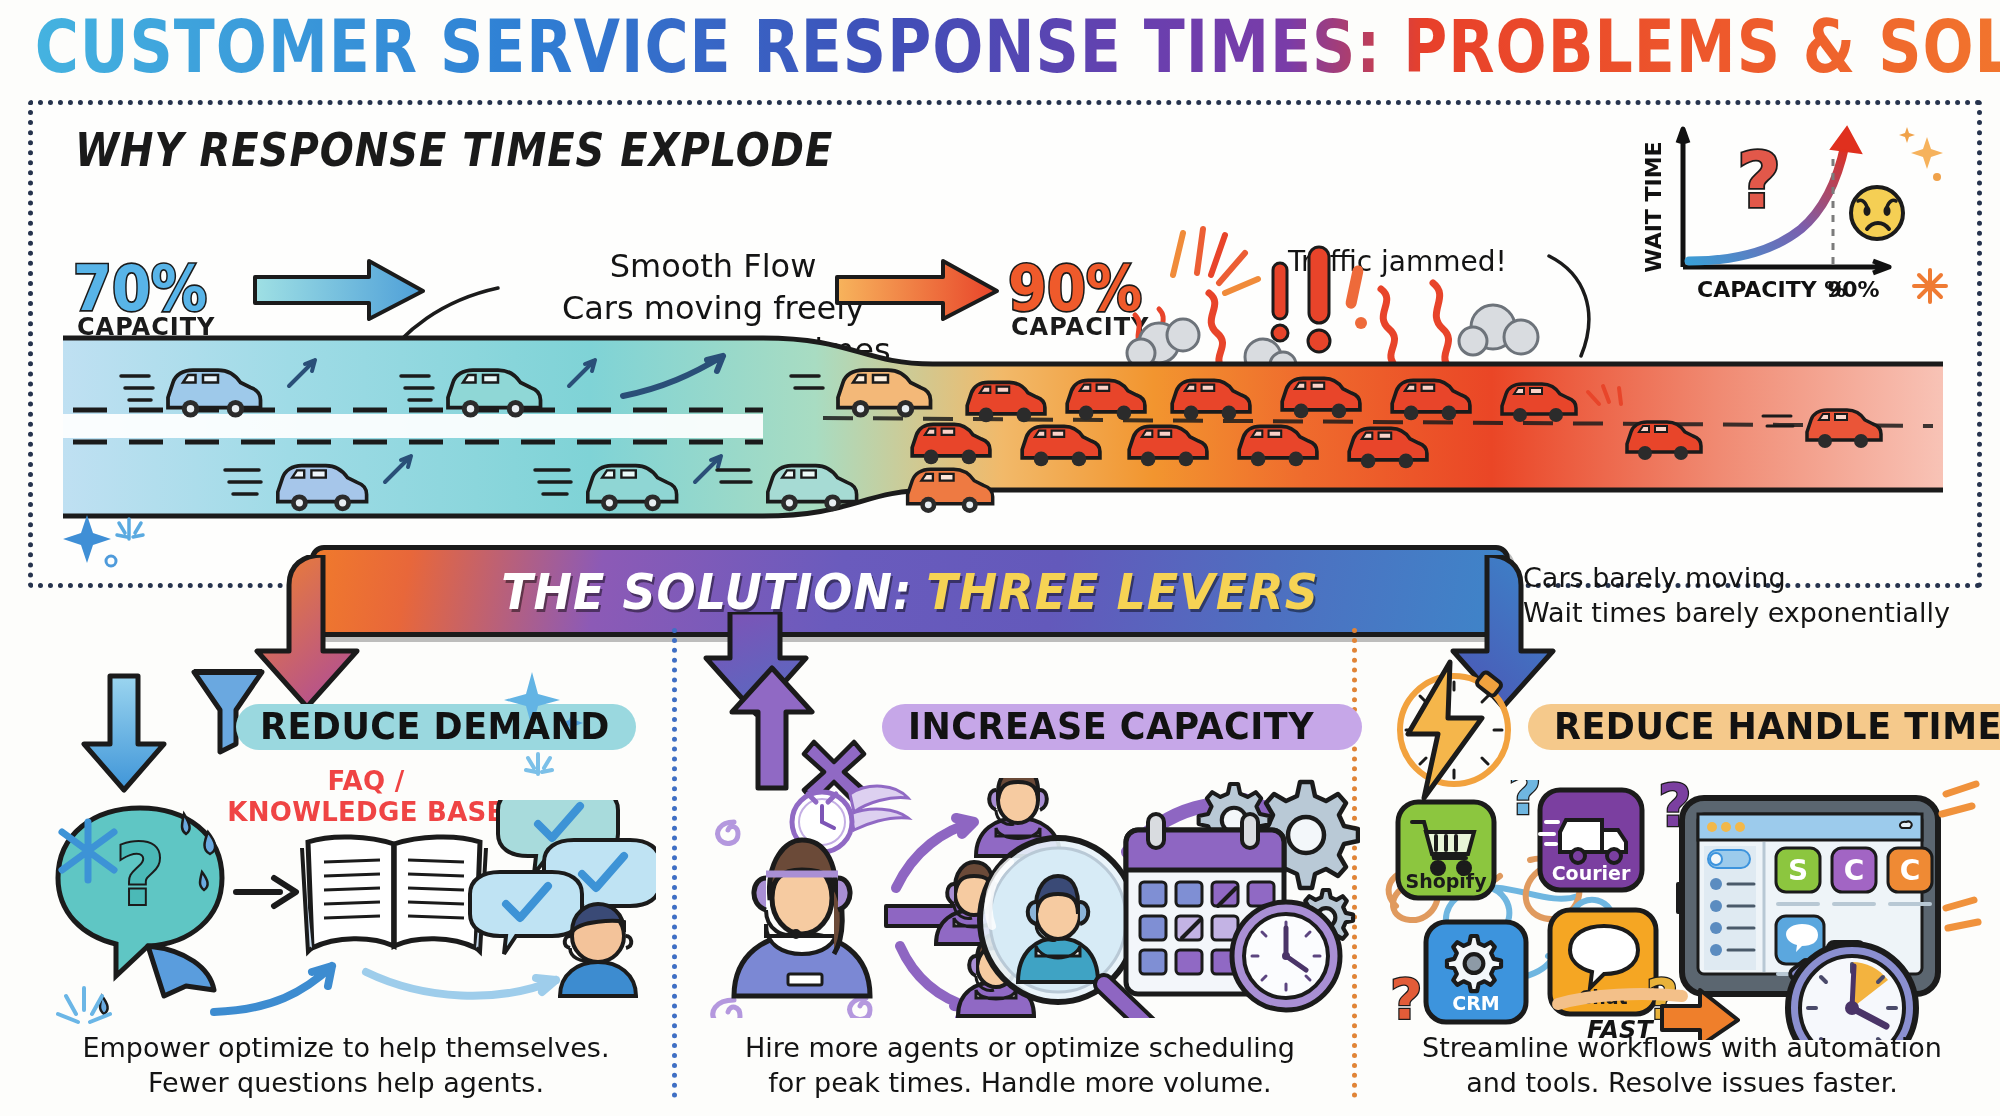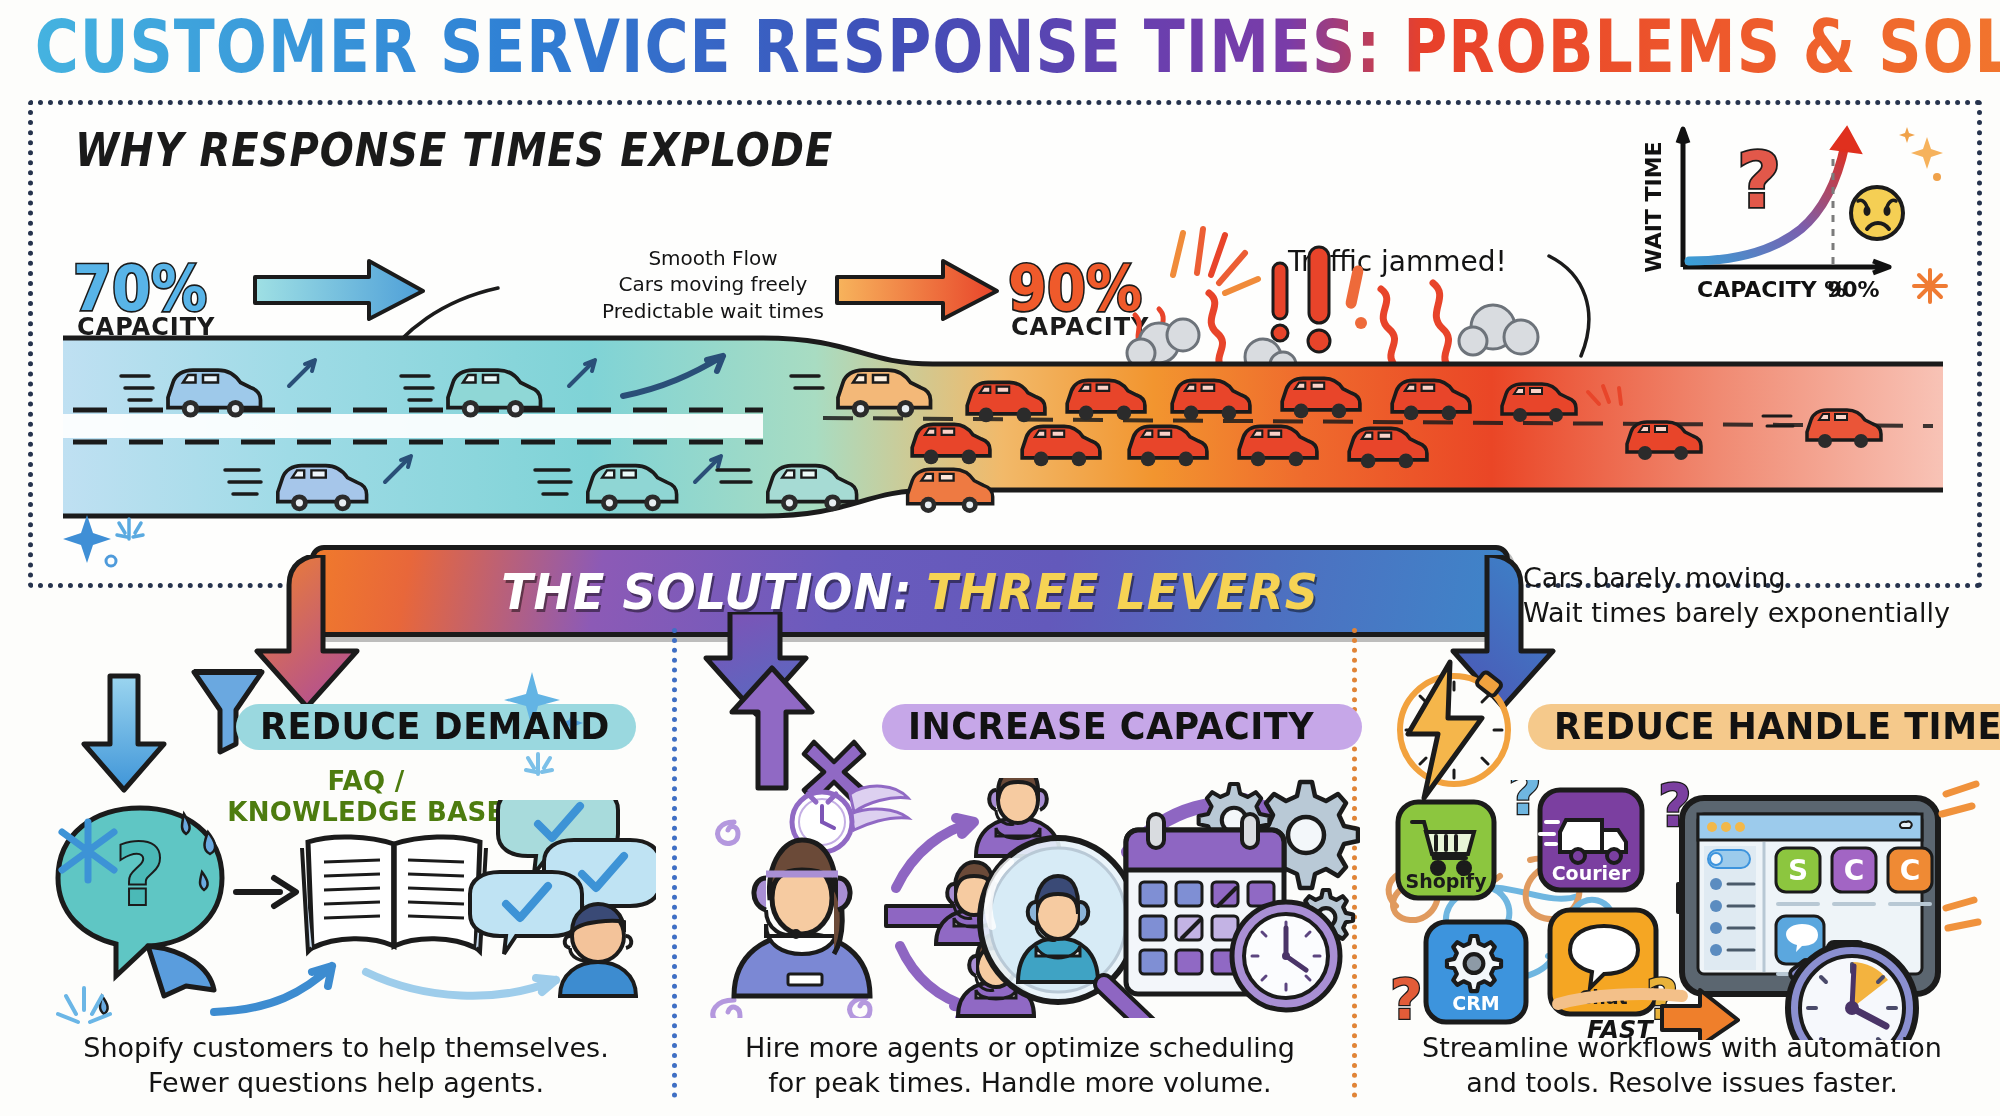--- a/index.html
+++ b/index.html
@@ -43,21 +43,21 @@
     position:absolute;font-weight:bold;font-size:56px;line-height:1;
     transform:scaleY(1.12);transform-origin:left top;
   }
   #pct70{left:40px;top:152px;color:#58b4e8;-webkit-text-stroke:3px #1b1b1b;paint-order:stroke fill;}
   #pct70cap{position:absolute;left:44px;top:208px;font-size:24px;font-weight:bold;color:#1b1b1b;letter-spacing:1px;}
   #pct90{left:975px;top:152px;color:#ef5a2b;-webkit-text-stroke:3px #1b1b1b;paint-order:stroke fill;}
   #pct90cap{position:absolute;left:978px;top:208px;font-size:24px;font-weight:bold;color:#1b1b1b;letter-spacing:1px;}
 
   .smooth-txt{
     position:absolute;left:470px;top:140px;width:420px;text-align:center;
-    font-size:20px;line-height:1.32;color:#141414;
+    font-size:32px;line-height:1.32;color:#141414;
   }
   .traffic-jam-txt{
     position:absolute;left:1255px;top:140px;
     font-size:28px;color:#141414;
   }
   .bottleneck-lbl{
     position:absolute;left:1240px;top:440px;width:230px;text-align:center;
     font-size:30px;font-weight:bold;color:#141414;line-height:1.12;letter-spacing:.5px;
   }
   .barely-txt{
@@ -95,21 +95,21 @@
     position:absolute;left:0;top:6px;height:46px;border-radius:24px;z-index:0;
     filter:blur(.4px);
   }
   .col-title{
     position:relative;z-index:2;font-size:35px;font-weight:bold;color:#121212;
     letter-spacing:.5px;transform:scaleY(1.08);white-space:nowrap;
     font-family:"DejaVu Sans", sans-serif;
   }
   .sub-lbl{
     position:absolute;text-align:center;font-size:26px;font-weight:bold;
-    color:#4d7c0f;line-height:1.2;letter-spacing:.3px;
+    color:#ef4444;line-height:1.2;letter-spacing:.3px;
   }
   .caption{
     position:absolute;bottom:0;width:100%;text-align:center;
     font-size:27px;line-height:1.3;color:#141414;
   }
 
   
   .divider{position:absolute;top:628px;width:0;height:470px;border-left:5px dotted;}
   #divider-1{left:672px;border-color:#3f6fc4;}
   #divider-2{left:1352px;border-color:#e08436;}
@@ -638,21 +638,21 @@
         <path d="M44 12 L44 70 M18 22 L70 60 M70 22 L18 60"></path>
       </g>
     </svg>
     <svg style="position:absolute;left:8px;top:330px;" width="80" height="80">
       <g stroke="#6bb6e6" stroke-width="4" stroke-linecap="round">
         <path d="M40 8 L40 30 M22 16 L32 34 M58 16 L48 34 M14 34 L34 42 M66 34 L46 42"></path>
       </g>
     </svg>
 
     <div class="caption">
-      <div>Shopify customers to help themselves.</div>
+      <div>Empower optimize to help themselves.</div>
       <div>Fewer questions help agents.</div>
     </div>
   </div>
 
   <div class="col" id="col-2">
 
     <svg style="position:absolute;left:10px;top:14px;" width="140" height="140">
       <path d="M48 124 L48 48 L22 48 L62 4 L102 48 L76 48 L76 124 Z" fill="#9069c4" stroke="#1b1b1b" stroke-width="5" stroke-linejoin="round"></path>
     </svg>
     <svg style="position:absolute;left:96px;top:78px;" width="80" height="80">

